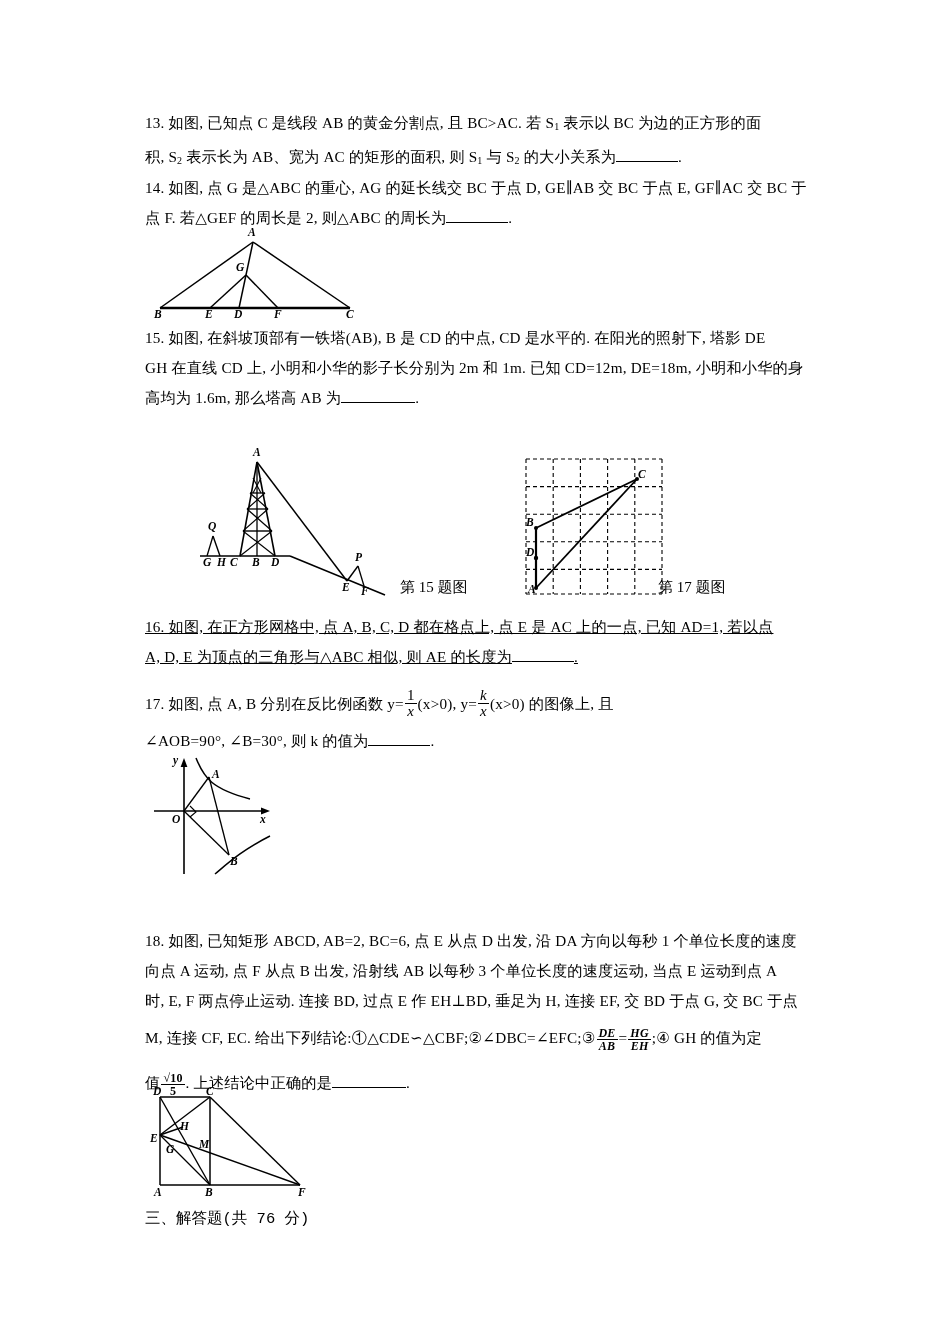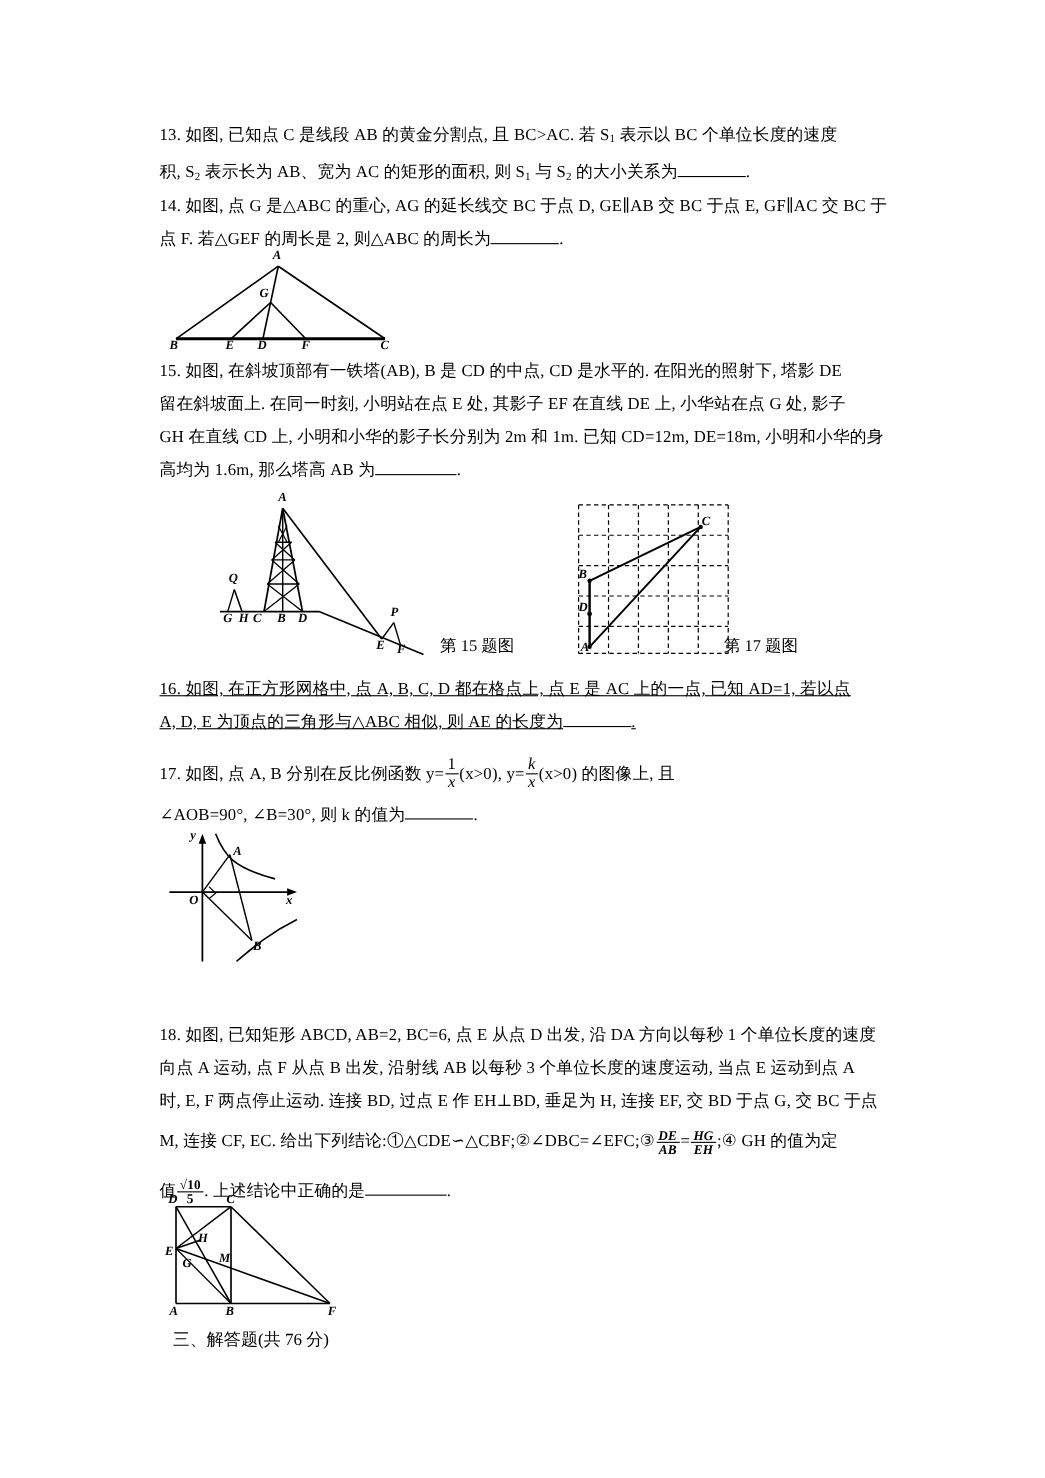--- a/index.html
+++ b/index.html
@@ -66,33 +66,32 @@
   .figlabel {
     position: absolute;
     font-style: italic;
     font-weight: bold;
     font-size: 11.5px;
     font-family: "Liberation Serif", serif;
   }
   .section-head {
     position: absolute;
     font-size: 15.5px;
-    font-family: Liberation Serif, serif;
-    margin-left: 12px;
+    font-family: Liberation Mono, monospace;
   }
   svg { display: block; }
 </style>
 </head>
 <body>
 
 <div class="page">
 
   <div class="content" style="top:108px;">
     <div class="qline">
-      <span>13. 如图, 已知点 C 是线段 AB 的黄金分割点, 且 BC&gt;AC. 若 S</span><sub>1</sub> <span>表示以 BC 个单位长度的速度</span>
+      <span>13. 如图, 已知点 C 是线段 AB 的黄金分割点, 且 BC&gt;AC. 若 S</span><sub>1</sub> <span>表示以 BC 为边的正方形的面</span>
     </div>
     <div class="qline">
       <span>积, S</span><sub>2</sub> <span>表示长为 AB、宽为 AC 的矩形的面积, 则 S</span><sub>1</sub> <span>与 S</span><sub>2</sub> <span>的大小关系为</span><span class="blank-s"></span><span>.</span>
     </div>
   </div>
 
   <div class="content" style="top:173px;">
     <div class="qline">14. 如图, 点 G 是△ABC 的重心, AG 的延长线交 BC 于点 D, GE∥AB 交 BC 于点 E, GF∥AC 交 BC 于</div>
     <div class="qline">
       <span>点 F. 若△GEF 的周长是 2, 则△ABC 的周长为</span><span class="blank-s"></span><span>.</span>
@@ -116,21 +115,20 @@
     <span class="figlabel" style="left:86px; top:33px;">G</span>
     <span class="figlabel" style="left:4px; top:80px;">B</span>
     <span class="figlabel" style="left:55px; top:80px;">E</span>
     <span class="figlabel" style="left:84px; top:80px;">D</span>
     <span class="figlabel" style="left:124px; top:80px;">F</span>
     <span class="figlabel" style="left:196px; top:80px;">C</span>
   </div>
 
   <div class="content" style="top:323px;">
     <div class="qline">15. 如图, 在斜坡顶部有一铁塔(AB), B 是 CD 的中点, CD 是水平的. 在阳光的照射下, 塔影 DE</div>
-    <div class="qline">留在斜坡面上. 在同一时刻, 小明站在点 E 处, 其影子 EF 在直线 DE 上, 小华站在点 G 处, 影子</div>
     <div class="qline">GH 在直线 CD 上, 小明和小华的影子长分别为 2m 和 1m. 已知 CD=12m, DE=18m, 小明和小华的身</div>
     <div class="qline">
       <span>高均为 1.6m, 那么塔高 AB 为</span><span class="blank-m"></span><span>.</span>
     </div>
   </div>
 
   <div class="fig" style="left:195px; top:452px; width:200px; height:148px;">
     <svg width="200" height="148" viewBox="0 0 200 148">
 
       <line x1="5" y1="104" x2="95" y2="104" stroke="#000" stroke-width="1.6"></line>

